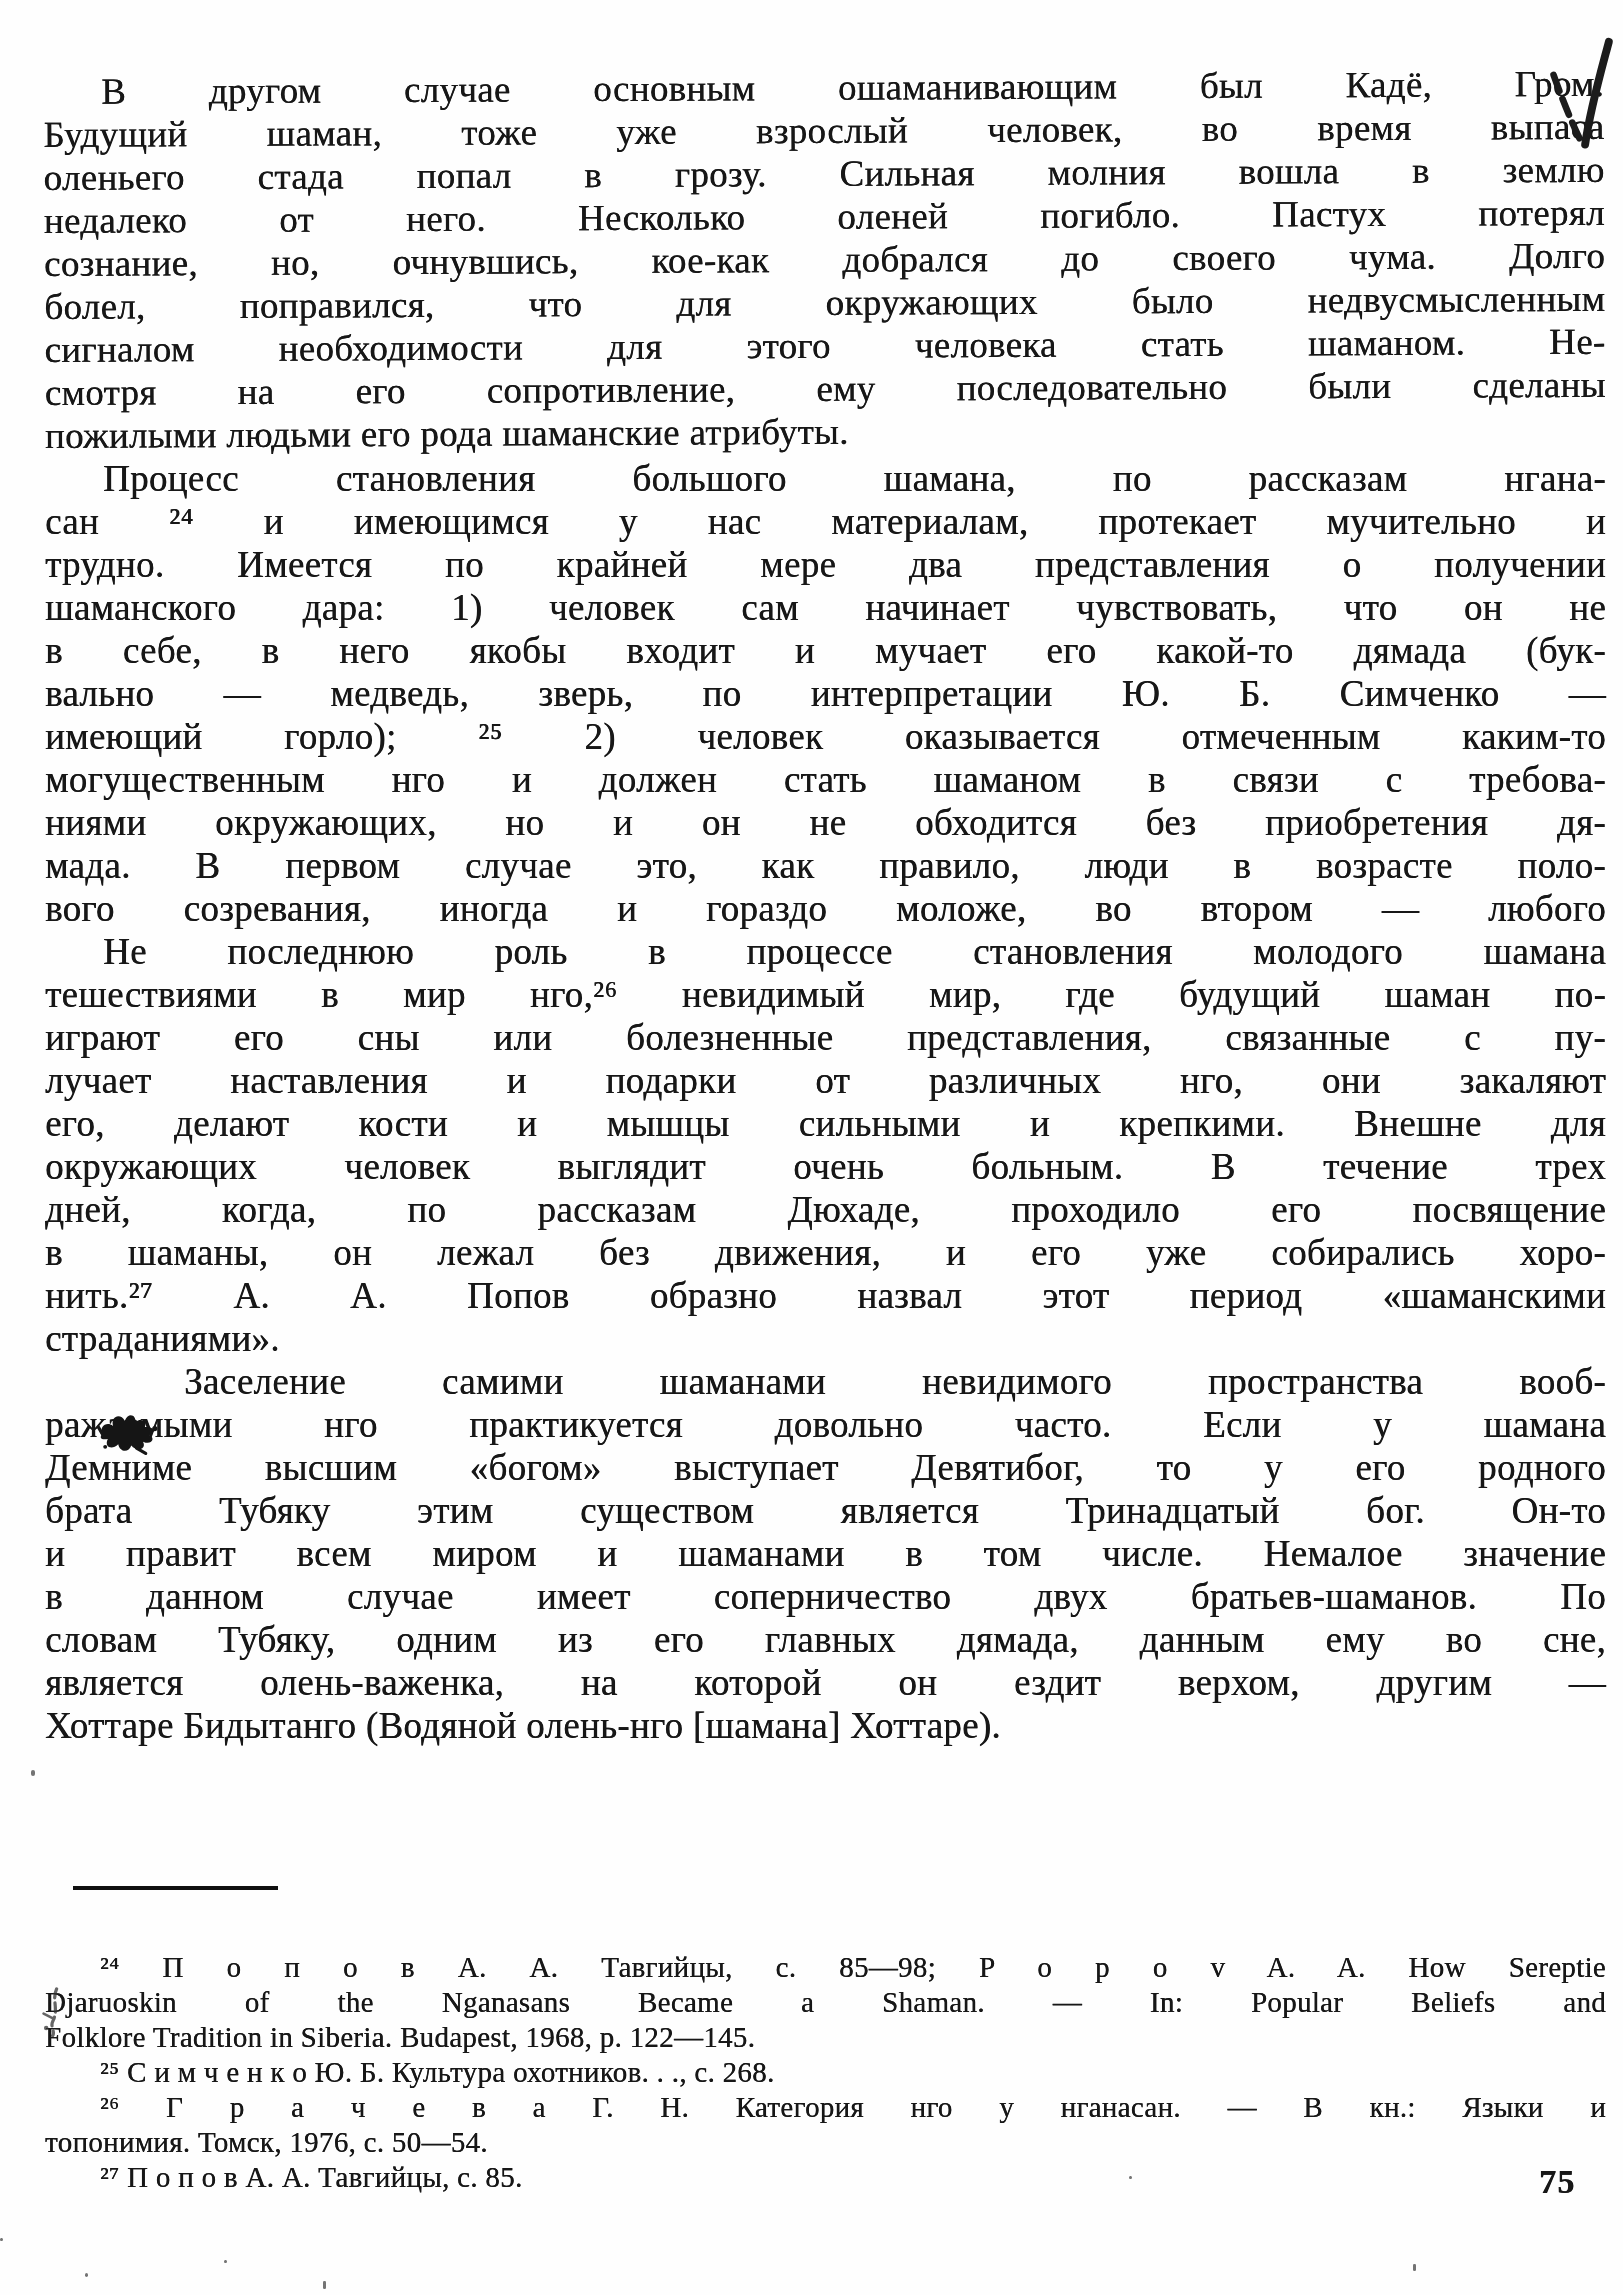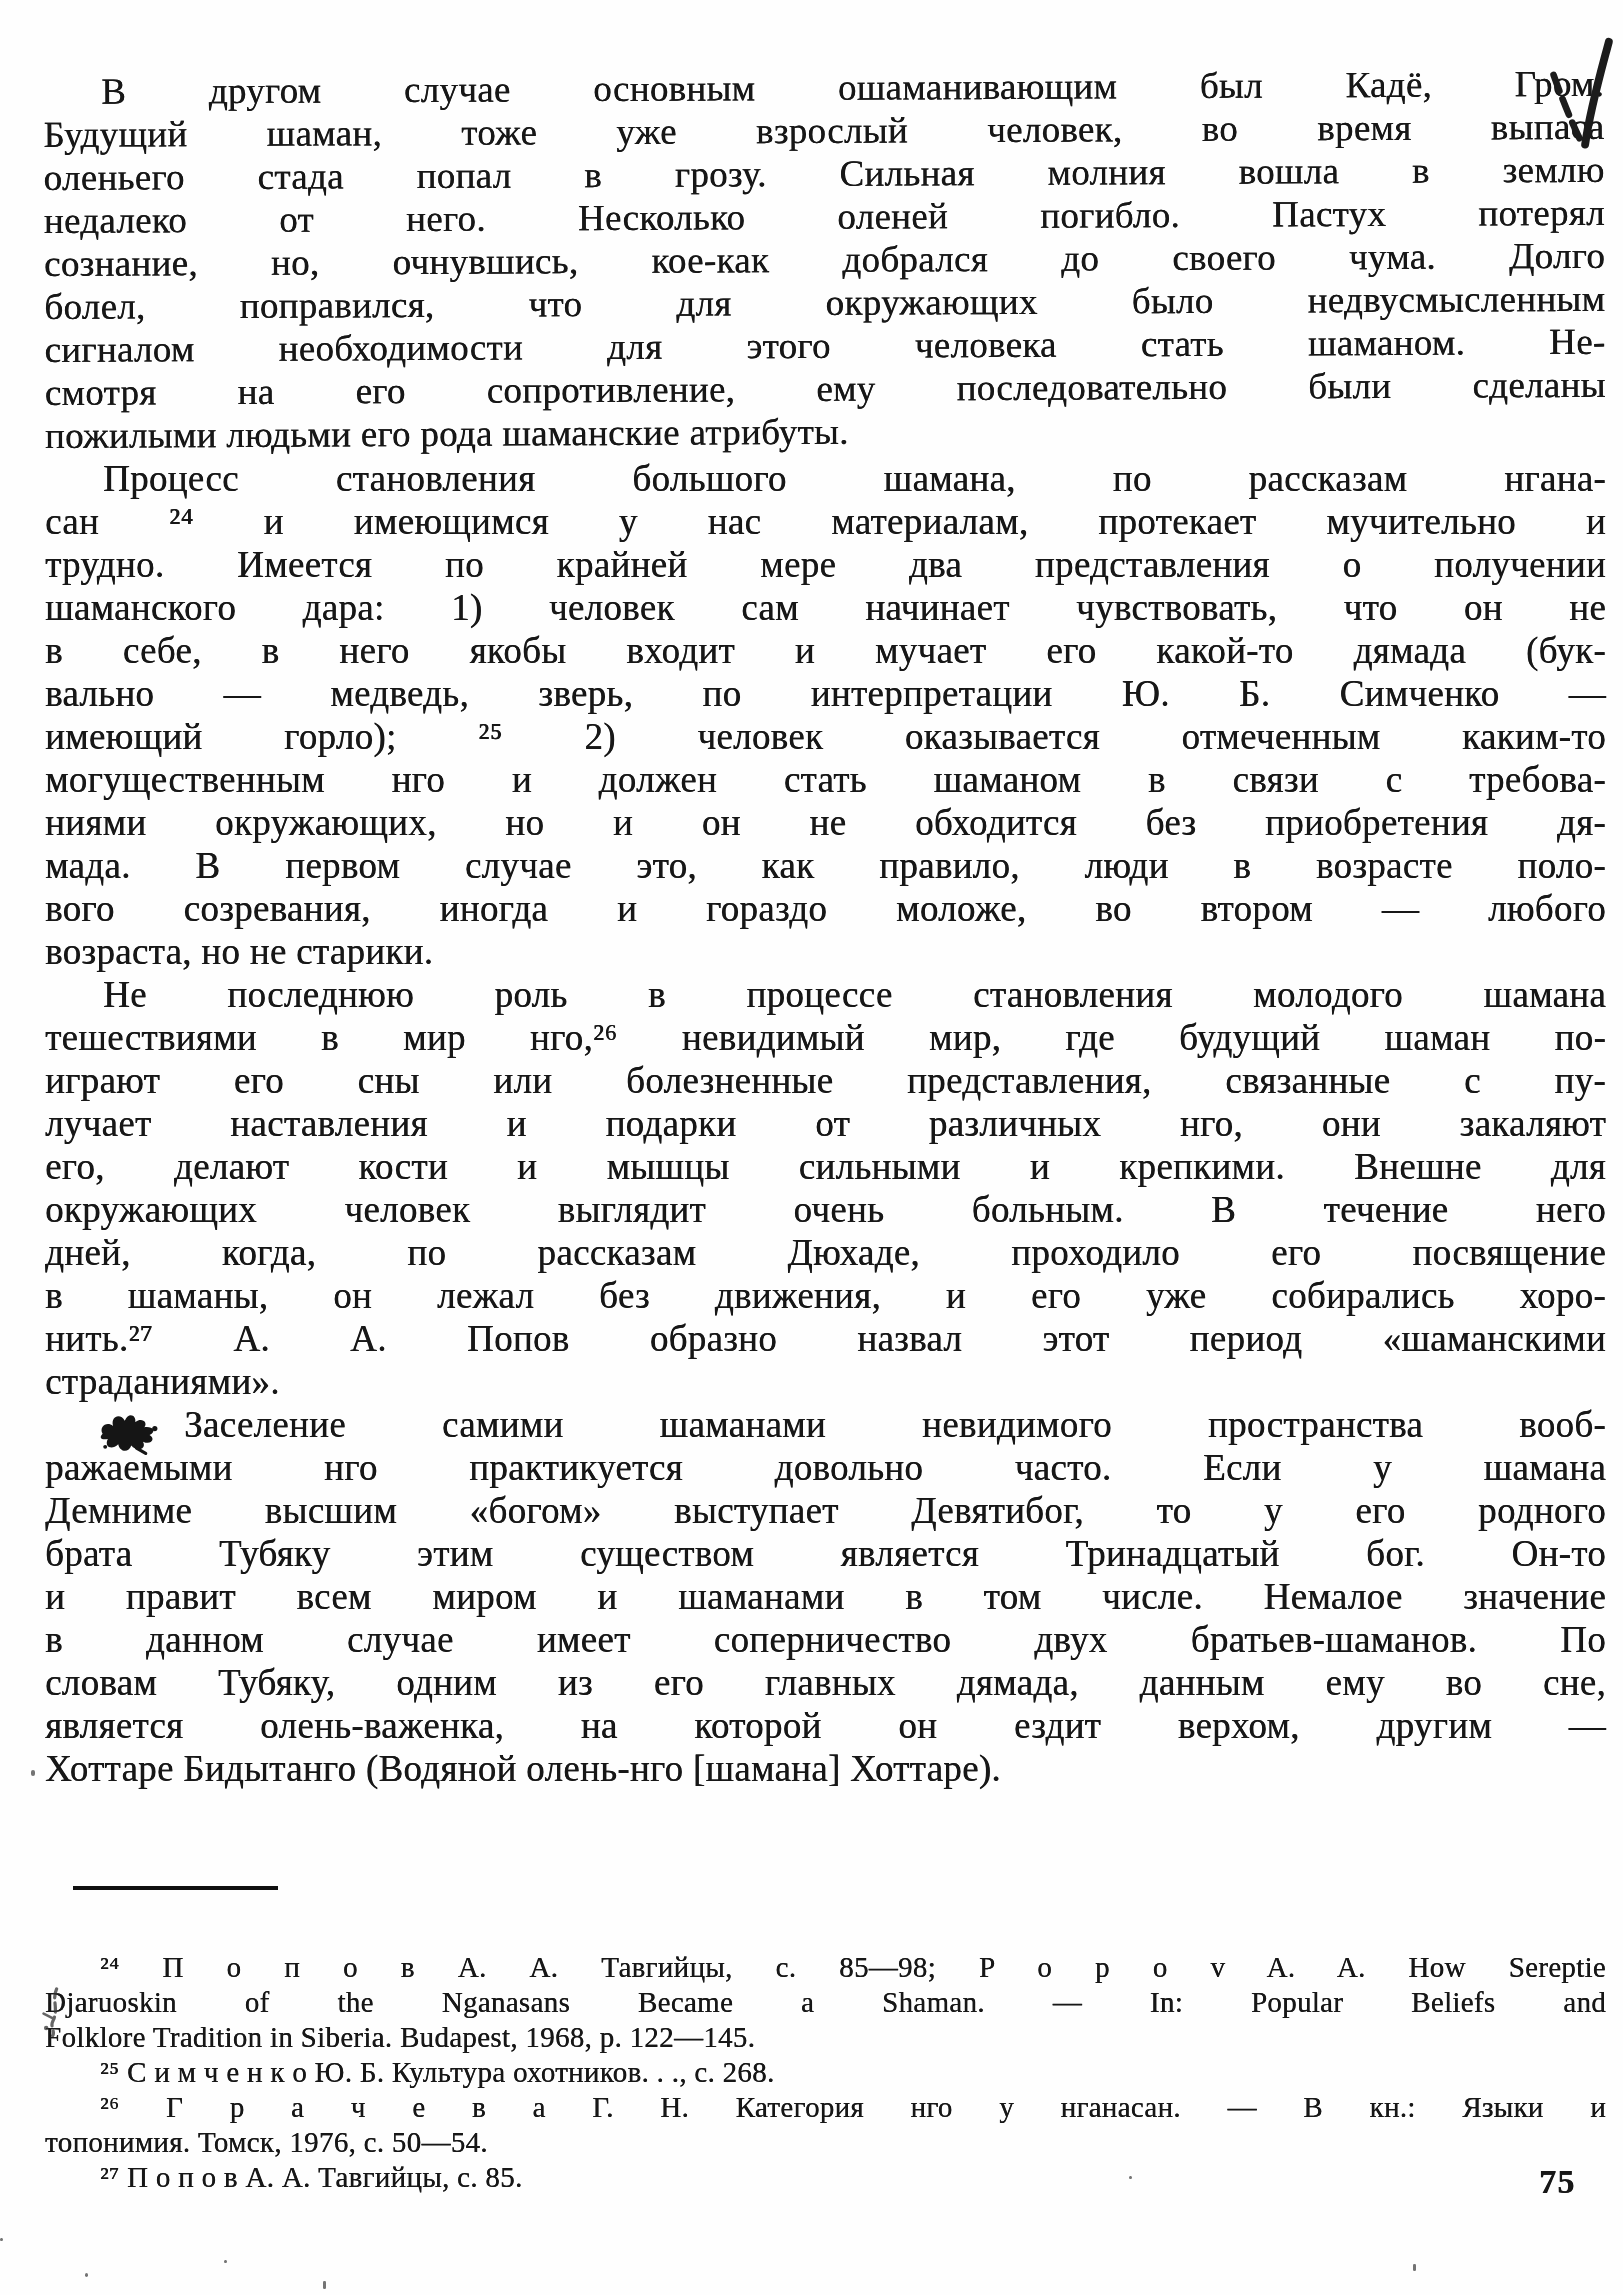--- a/index.html
+++ b/index.html
@@ -68,30 +68,29 @@
       <p class="ln">сан ²⁴ и имеющимся у нас материалам, протекает мучительно и</p>
       <p class="ln">трудно. Имеется по крайней мере два представления о получении</p>
       <p class="ln">шаманского дара: 1) человек сам начинает чувствовать, что он не</p>
       <p class="ln">в себе, в него якобы входит и мучает его какой-то дямада (бук-</p>
       <p class="ln">вально — медведь, зверь, по интерпретации Ю. Б. Симченко —</p>
       <p class="ln">имеющий горло); ²⁵ 2) человек оказывается отмеченным каким-то</p>
       <p class="ln">могущественным нго и должен стать шаманом в связи с требова-</p>
       <p class="ln">ниями окружающих, но и он не обходится без приобретения дя-</p>
       <p class="ln">мада. В первом случае это, как правило, люди в возрасте поло-</p>
       <p class="ln">вого созревания, иногда и гораздо моложе, во втором — любого</p>
-      <p class="ln last">возраста, но не старики.</p>
     </div>
 
     <div class="para">
       <p class="ln indent">Не последнюю роль в процессе становления молодого шамана</p>
       <p class="ln">тешествиями в мир нго,²⁶ невидимый мир, где будущий шаман по-</p>
       <p class="ln">играют его сны или болезненные представления, связанные с пу-</p>
       <p class="ln">лучает наставления и подарки от различных нго, они закаляют</p>
       <p class="ln">его, делают кости и мышцы сильными и крепкими. Внешне для</p>
-      <p class="ln">окружающих человек выглядит очень больным. В течение него</p>
+      <p class="ln">окружающих человек выглядит очень больным. В течение трех</p>
       <p class="ln">дней, когда, по рассказам Дюхаде, проходило его посвящение</p>
       <p class="ln">в шаманы, он лежал без движения, и его уже собирались хоро-</p>
       <p class="ln">нить.²⁷ А. А. Попов образно назвал этот период «шаманскими</p>
       <p class="ln last">страданиями».</p>
     </div>
 
     <div class="para">
       <p class="ln indent-blot">Заселение самими шаманами невидимого пространства вооб-</p>
       <p class="ln">ражаемыми нго практикуется довольно часто. Если у шамана</p>
       <p class="ln">Демниме высшим «богом» выступает Девятибог, то у его родного</p>

